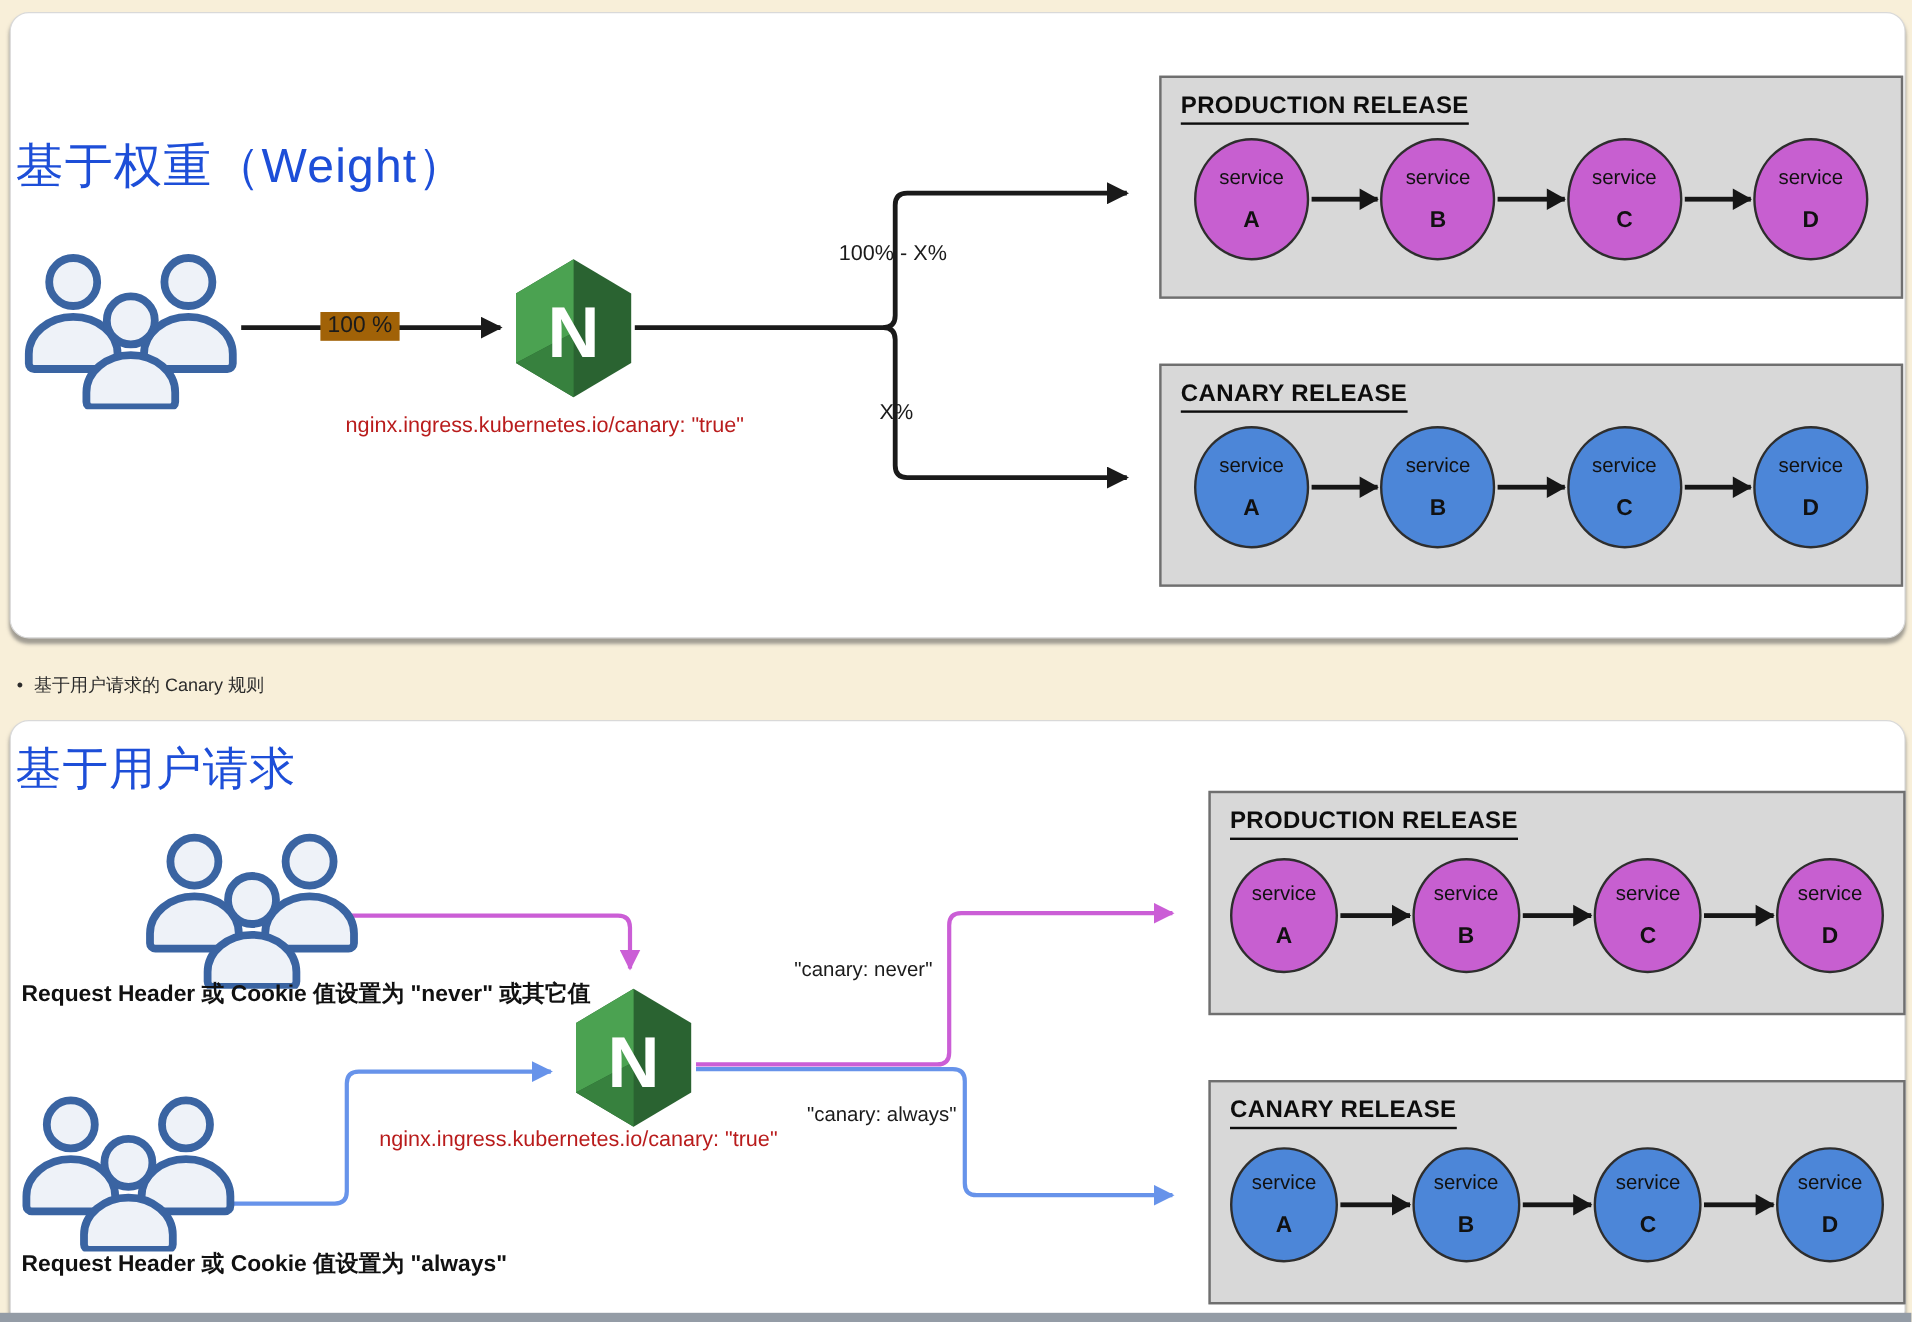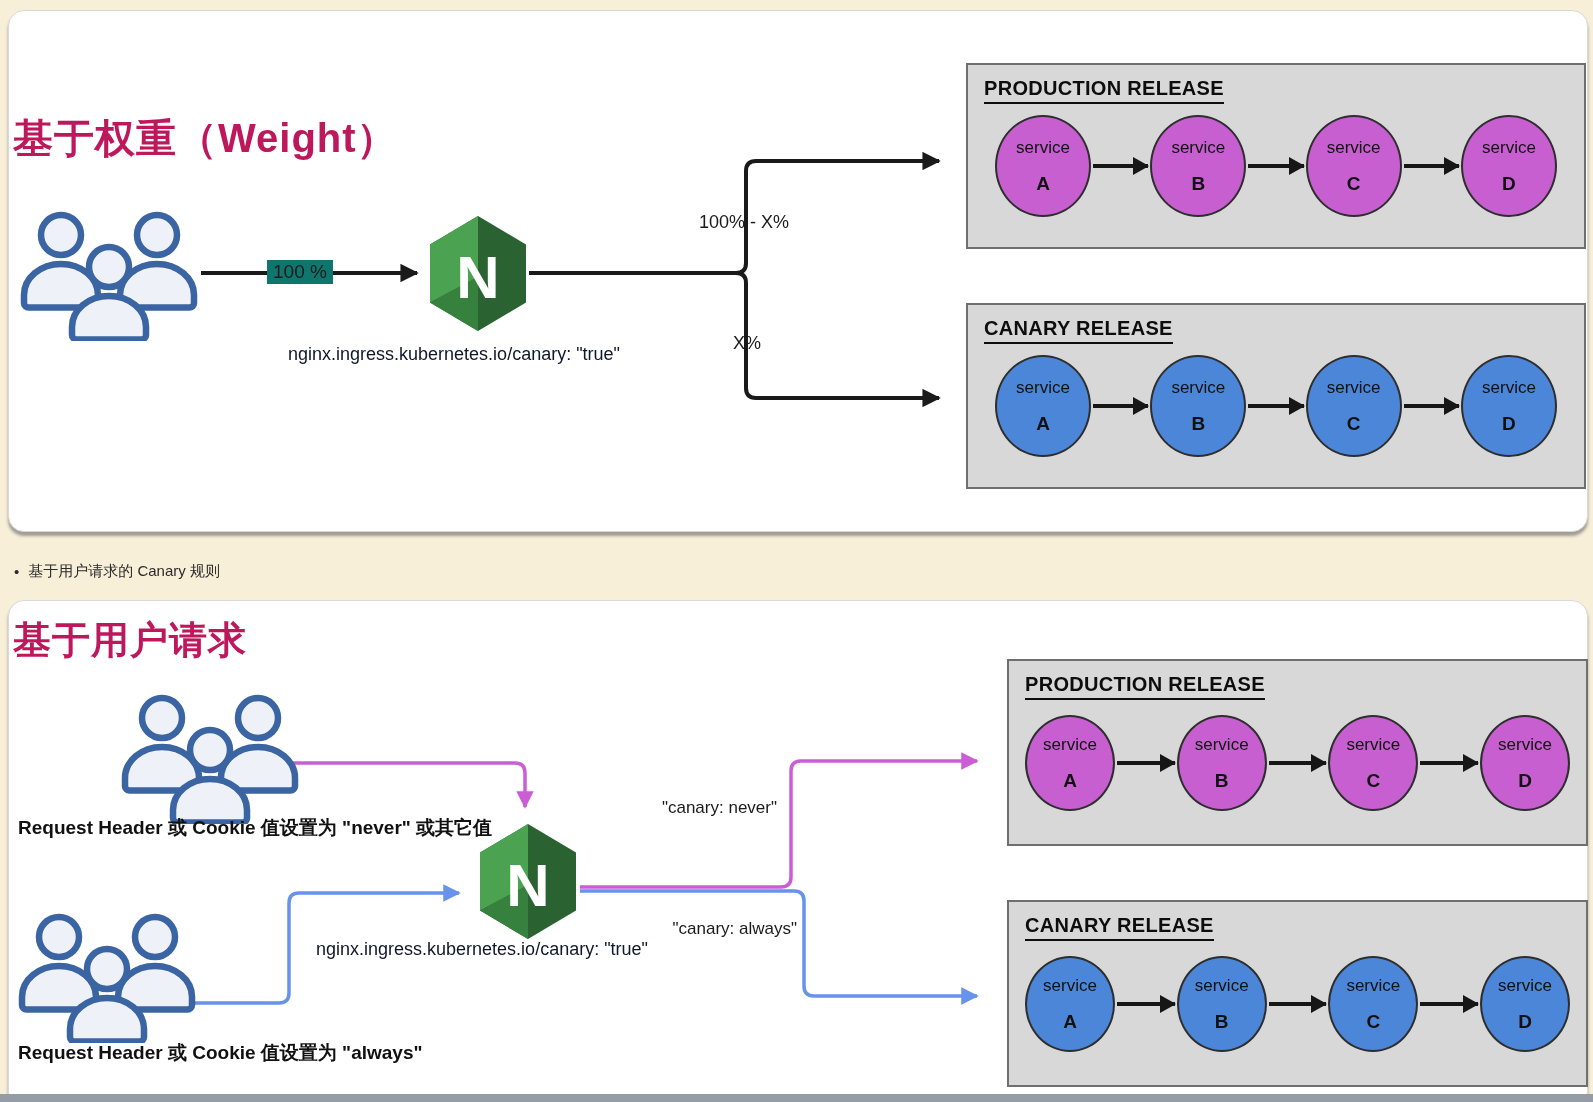--- a/index.html
+++ b/index.html
@@ -5,29 +5,29 @@
   html,body{margin:0;padding:0;}
   body{font-family:"Liberation Sans","DejaVu Sans",sans-serif;background:#f8efd9;}
   .page{position:relative;width:1593px;height:1102px;background:#f8efd9;overflow:hidden;}
 
   .panel{position:absolute;left:8px;width:1580px;background:#ffffff;border:1px solid #d9d9d9;
          border-radius:16px;box-shadow:0 4px 3px rgba(90,90,90,.55);box-sizing:border-box;}
   .panel1{top:10px;height:522px;}
   .panel2{top:600px;height:508px;}
 
   .abs{position:absolute;}
-  .heading{font-weight:bold;color:#be185d;white-space:nowrap;}
+  .heading{font-weight:normal;color:#1d4ed8;white-space:nowrap;}
   .h1a{font-size:40px;letter-spacing:1px;}
   .h2a{font-size:38px;letter-spacing:1px;}
 
   .connector{position:absolute;left:0;top:0;pointer-events:none;}
 
   .lbl{color:#1b1b1b;font-size:18px;white-space:nowrap;}
-  .lbl-on-line{background:#0f766e;padding:1px 6px;font-size:19px;}
-  .annot{color:#0f172a;font-size:18px;line-height:24px;white-space:nowrap;}
+  .lbl-on-line{background:#a16207;padding:1px 6px;font-size:19px;}
+  .annot{color:#b91c1c;font-size:18px;line-height:24px;white-space:nowrap;}
   .boldlbl{font-weight:bold;font-size:19px;color:#111;white-space:nowrap;}
   .routelbl{font-size:17px;color:#1b1b1b;text-align:right;white-space:nowrap;}
 
   .rbox{position:absolute;background:#d8d8d8;border:2px solid #6f6f6f;box-sizing:border-box;margin-left:10px;}
   .rb-top{width:620px;height:186px;}
   .rb-bottom{width:581px;height:187px;}
   .rbox-title{position:absolute;left:16px;top:12px;font-weight:bold;font-size:20px;color:#0d0d0d;
               border-bottom:2px solid #0d0d0d;padding-bottom:2px;letter-spacing:.3px;white-space:nowrap;}
   .svc-row{position:absolute;left:0;right:0;display:flex;align-items:center;justify-content:space-between;}
   .rb-top .svc-row{top:50px;padding:0 27px;}
@@ -95,21 +95,21 @@
 
     <svg class="abs" style="left:417px;top:203px;" width="104" height="119" viewBox="0 0 104 119">
       <use href="#nginxhex"></use>
       <text x="52" y="63" font-size="60" font-weight="bold" font-family="Liberation Sans, sans-serif" text-anchor="middle" dominant-baseline="central" fill="#ffffff">N</text>
     </svg>
 
     <div class="abs annot" style="left:279px;top:331px;">
       <div>nginx.ingress.kubernetes.io/canary: "true"</div>
     </div>
 
-    <div class="abs lbl" style="left:690px;top:201px;">100% - X%</div>
+    <div class="abs lbl" style="left:690px;top:190px;">100% - X%</div>
     <div class="abs lbl" style="left:724px;top:322px;">X%</div>
 
     <div class="rbox rb-top" style="left:947px;top:52px;">
       <div class="rbox-title">PRODUCTION RELEASE</div>
       <div class="svc-row">
         <div class="svc svc-mag">
           <span class="svc-word">service</span>
           <span class="svc-letter">A</span>
         </div>
         <div class="svcarrow"></div>

